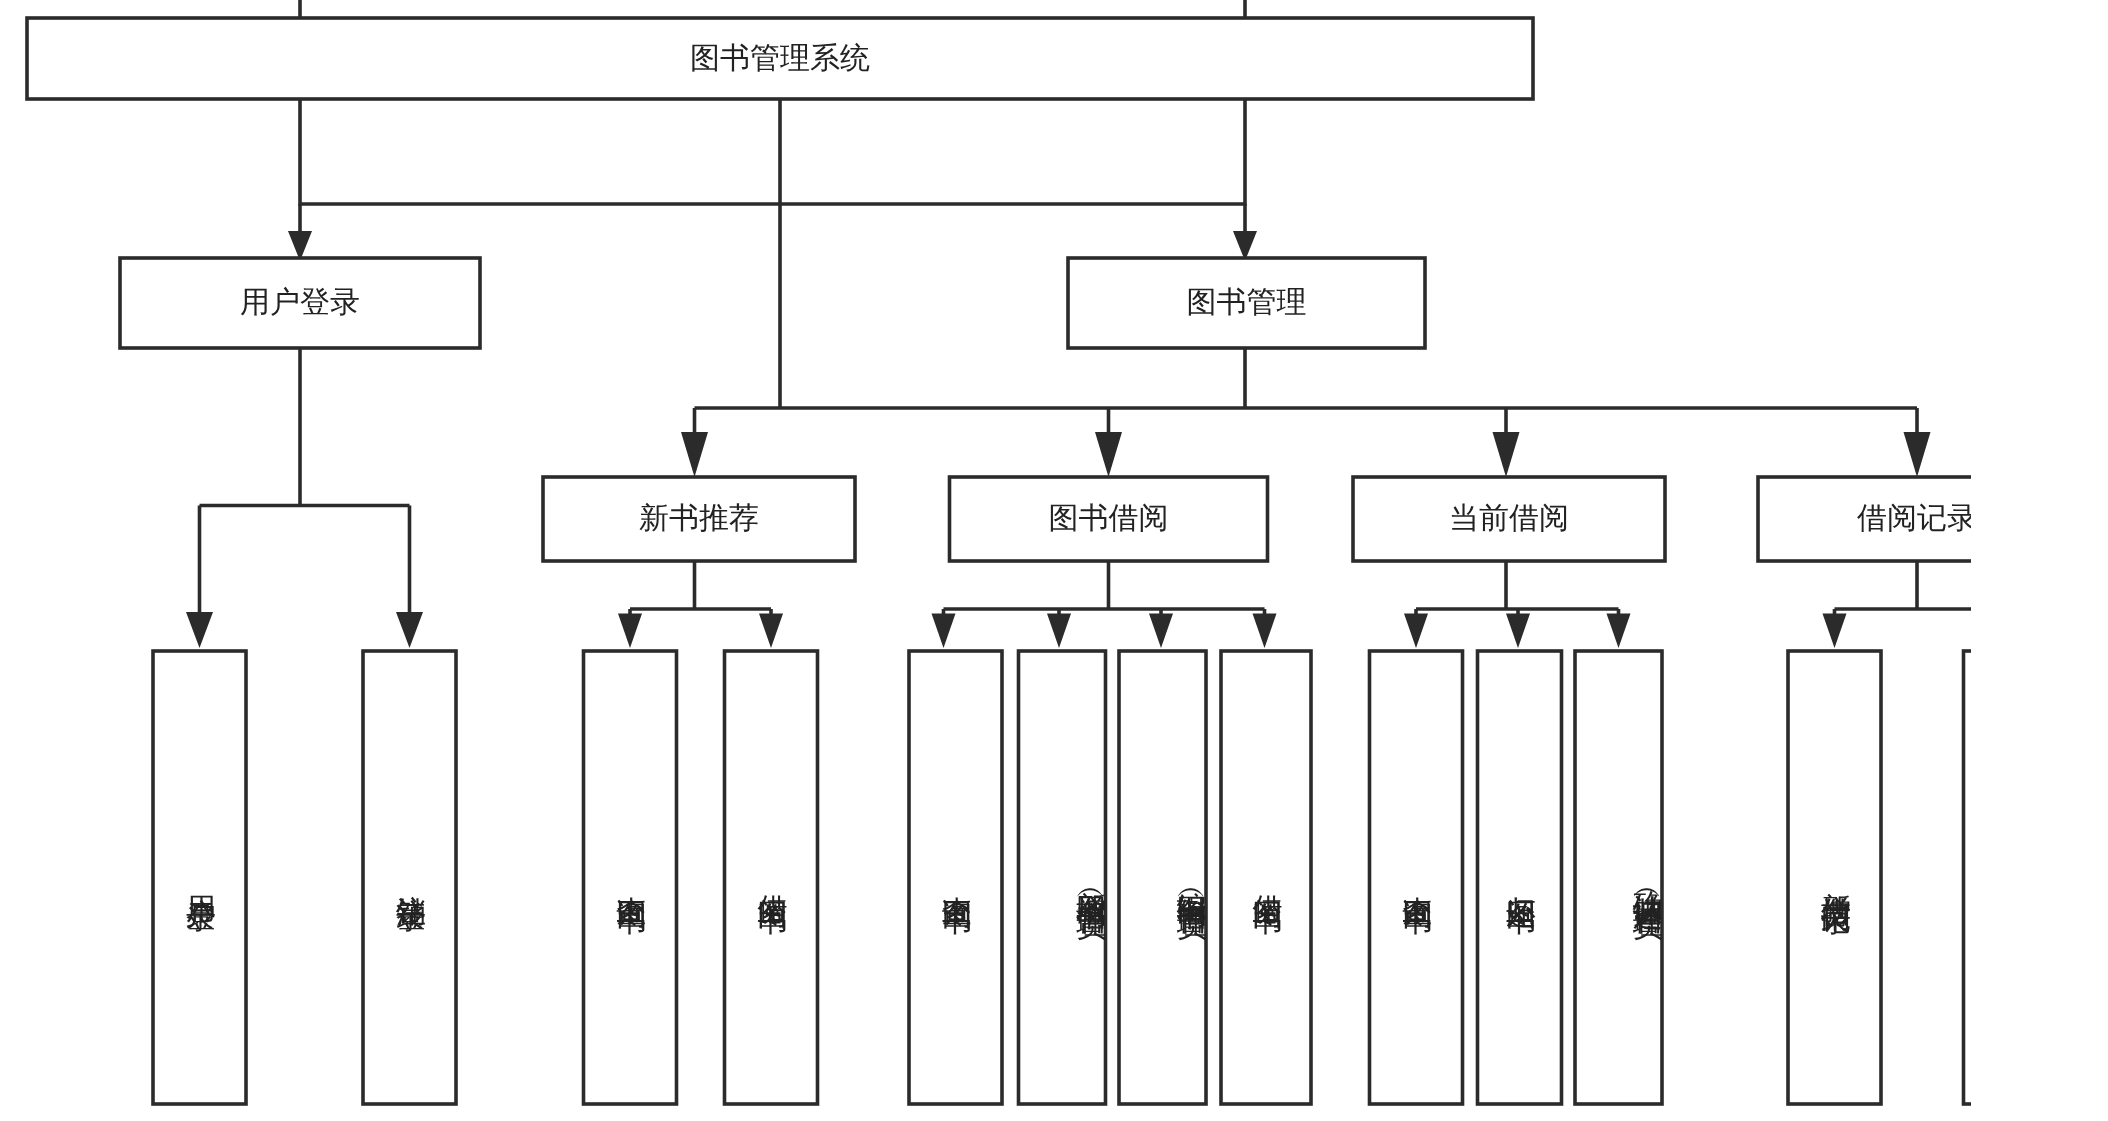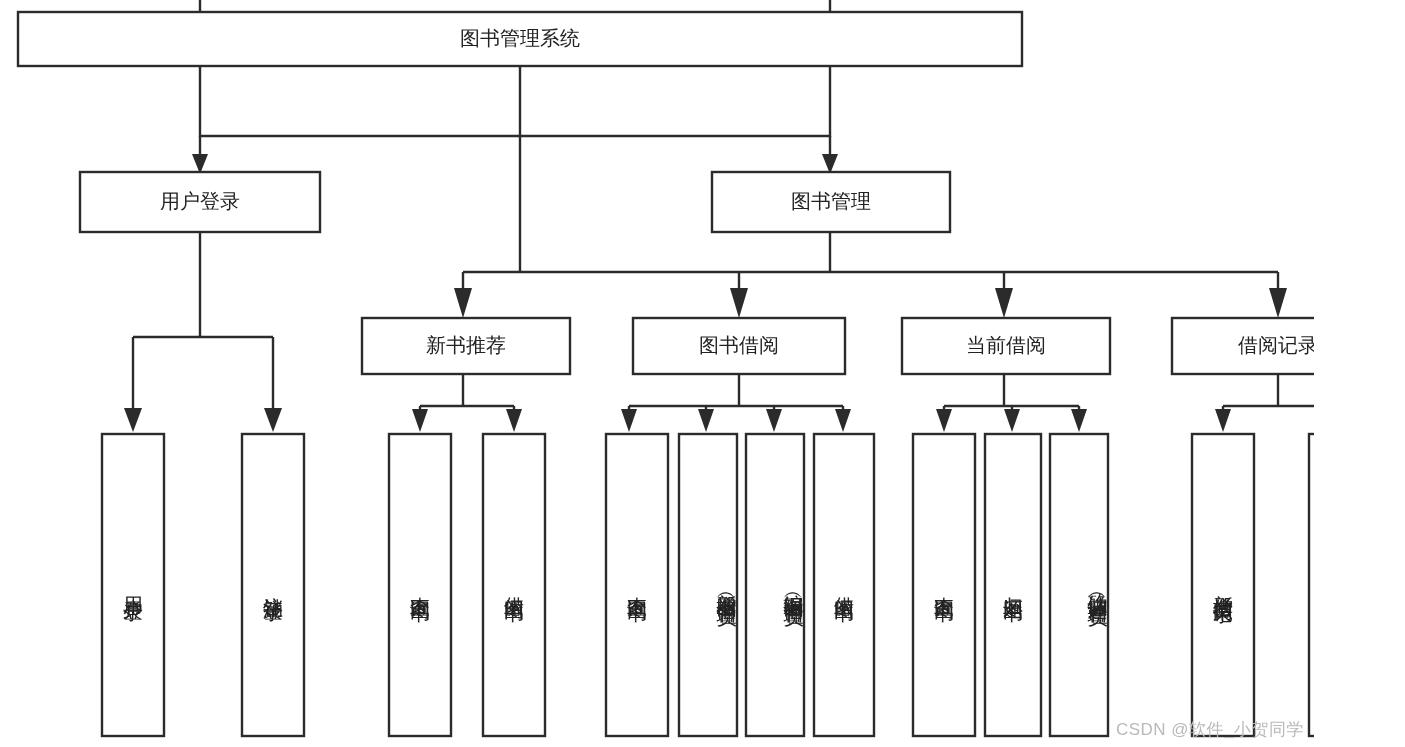--- a/index.html
+++ b/index.html
@@ -198,14 +198,13 @@
   <div class="vlabel" style="left:746px; top:434px; width:58px; height:302px; align-items:flex-start; padding-top:4px; box-sizing:border-box;">编辑图书（管理员）</div>
   <div class="vlabel" style="left:814px; top:434px; width:60px; height:302px;">借阅图书</div>
 
   <div class="vlabel" style="left:913px; top:434px; width:62px; height:302px;">查询图书</div>
   <div class="vlabel" style="left:985px; top:434px; width:56px; height:302px;">归还图书</div>
   <div class="vlabel" style="left:1050px; top:434px; width:58px; height:302px; align-items:flex-start; padding-top:4px; box-sizing:border-box;">确认归还（管理员）</div>
 
   <div class="vlabel" style="left:1192px; top:434px; width:62px; height:302px;">新增借阅记录</div>
   <div class="vlabel" style="left:1309px; top:434px; width:62px; height:302px;">查询借阅记录</div>
 
-  <div class="watermark">CSDN @软件_小贺同学</div>
 </div>
 
 </body></html>

